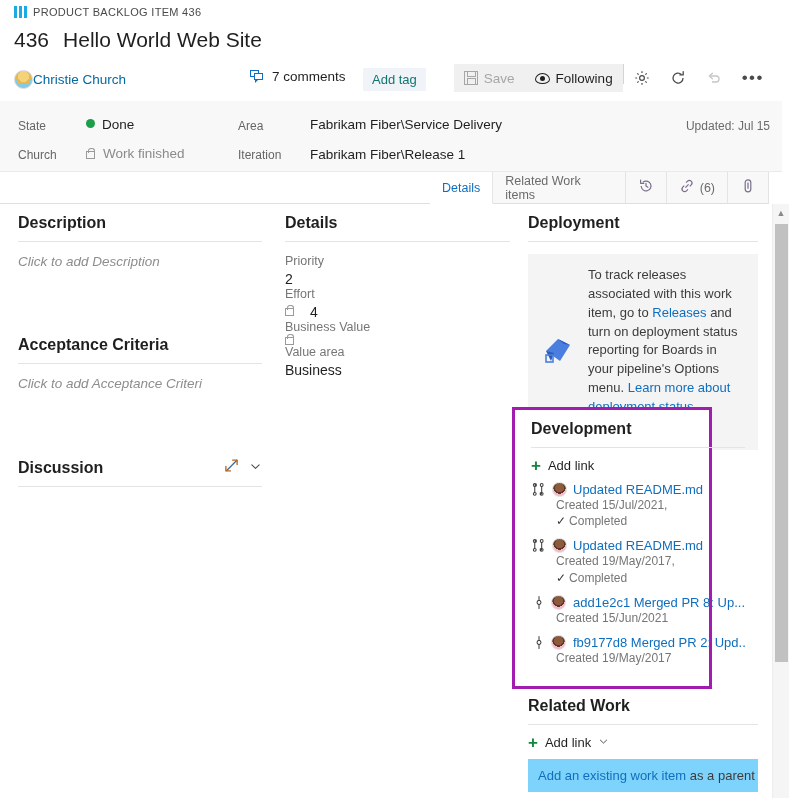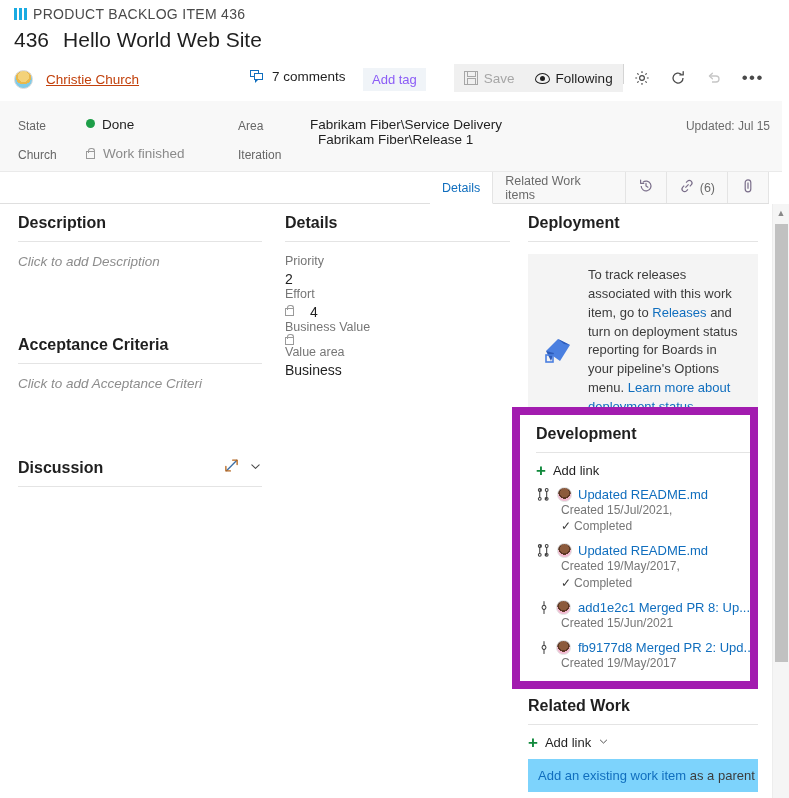--- a/index.html
+++ b/index.html
@@ -19,21 +19,21 @@
     position: absolute; left:0; top:0; width:7px; height:101px;
     background:#1aabe2;
   }
 
   
   #header { position:absolute; left:0; top:0; width:782px; height:101px; background:#fff; }
 
   #breadcrumb {
     position:absolute; left:14px; top:6px;
     display:flex; align-items:center; gap:6px;
-    font-size:14px; letter-spacing:.3px; color:#4a4a4a;
+    font-size:11px; letter-spacing:.3px; color:#4a4a4a;
   }
   .bl-icon { display:inline-block; width:13px; height:12px; position:relative; }
   .bl-icon i {
     position:absolute; top:0; width:3px; height:12px; background:#1aabe2; display:block;
   }
   .bl-icon i:nth-child(1){ left:0; }
   .bl-icon i:nth-child(2){ left:5px; }
   .bl-icon i:nth-child(3){ left:10px; }
 
   #title-row {
@@ -45,41 +45,41 @@
 
   #meta-row {
     position:absolute; left:14px; top:62px; width:760px; height:34px;
     display:flex; align-items:center;
   }
   .avatar {
     width:19px; height:19px; border-radius:50%;
     background: radial-gradient(circle at 50% 32%, #f3d27a 0 38%, #e8b84b 38% 55%, #7fcbe8 55% 100%);
     border:1px solid #d8d8d8; flex:none;
   }
-  #assigned-name { margin-left:13px; font-size:13.5px; color:#c2410c;text-decoration:underline; }
+  #assigned-name { margin-left:0; font-size:13.5px; color:#0369a1; }
 
   #comments-link {
     position:absolute; left:250px; top:69px;
     display:flex; align-items:center; gap:7px;
     color:#1f1f1f; font-size:13.5px; cursor:pointer;
   }
   .comment-icon { width:15px; height:13px; position:relative; flex:none; }
   .comment-icon b, .comment-icon s {
     position:absolute; border:1.3px solid #106ebe; display:block; background:#fff;
   }
   .comment-icon s { left:0; top:0; width:9px; height:7px; }
   .comment-icon b { left:4px; top:3px; width:9px; height:7px; }
   .comment-icon u {
     position:absolute; left:5px; top:9px; width:0; height:0; border-left:4px solid #106ebe;
     border-bottom:4px solid transparent; display:block;
   }
 
   #add-tag {
     position:absolute; left:363px; top:68px;
-    padding:4px 9px; background:#f0f4f8; color:#8b5cf6; font-size:13px; cursor:pointer;
+    padding:4px 9px; background:#f0f4f8; color:#0f766e; font-size:13px; cursor:pointer;
   }
 
   #toolbar { position:absolute; right:8px; top:64px; display:flex; align-items:flex-start; gap:0; }
   .tb-btn {
     display:flex; align-items:center; gap:6px;
     height:28px; padding:0 10px; font-size:13.5px; color:#4a4a4a; cursor:pointer; background:transparent;
     border:none;
   }
   .tb-btn.gray { background:#f0f0f0; color:#a6a6a6; }
   .tb-btn.following { background:#f0f0f0; color:#1f1f1f; }
@@ -141,22 +141,22 @@
   
   #deploy-box {
     background:#f4f4f4; padding:12px 14px 14px 10px; display:flex; gap:10px; align-items:center;
     font-size:13px; line-height:1.45; color:#3c3c3c;
   }
   .az-pipe-icon { width:40px; height:40px; flex:none; }
   .lnk { color:#106ebe; cursor:pointer; }
 
   
   #dev-highlight {
-    position:absolute; left:512px; top:407px; width:246px; height:282px;
-    border:8px solid #a21caf; background:#fff;
+    position:absolute; left:512px; top:407px; width:200px; height:282px;
+    border:3px solid #a21caf; background:#fff;
   }
   #dev-inner { position:absolute; left:16px; top:10px; width:214px; }
   .addlink {
     display:flex; align-items:center; gap:7px; color:#1f1f1f; font-size:13px; cursor:pointer; margin-bottom:9px;
   }
   .plus { color:#11893c; font-size:17px; line-height:13px; font-weight:bold; }
   .dev-item { margin-bottom:9px; }
   .dev-item-row { display:flex; align-items:center; gap:6px; }
   .dev-link { color:#106ebe; font-size:13px; cursor:pointer; white-space:nowrap; overflow:hidden; text-overflow:clip; }
   .dev-sub { font-size:12px; color:#767676; margin-left:25px; line-height:1.35; }
@@ -265,21 +265,21 @@
 
   <span class="fld-label" style="left:18px; top:47px;">Church</span>
   <span class="fld-value muted" style="left:86px; top:45px;">
     <span class="lock-ico"></span><span>Work finished</span>
   </span>
 
   <span class="fld-label" style="left:238px; top:18px;">Area</span>
   <span class="fld-value" style="left:310px; top:16px;">Fabrikam Fiber\Service Delivery</span>
 
   <span class="fld-label" style="left:238px; top:47px;">Iteration</span>
-  <span class="fld-value" style="left:310px; top:31px;margin-left:8px;">Fabrikam Fiber\Release 1</span>
+  <span class="fld-value" style="left:310px; top:46px;">Fabrikam Fiber\Release 1</span>
 
   <span id="updated-label">Updated: Jul 15</span>
 </div>
 
 <div id="tabs-underline"></div>
 <div id="tabs">
   <div class="tab active">
     <span>Details</span>
   </div>
   <div class="tab">

